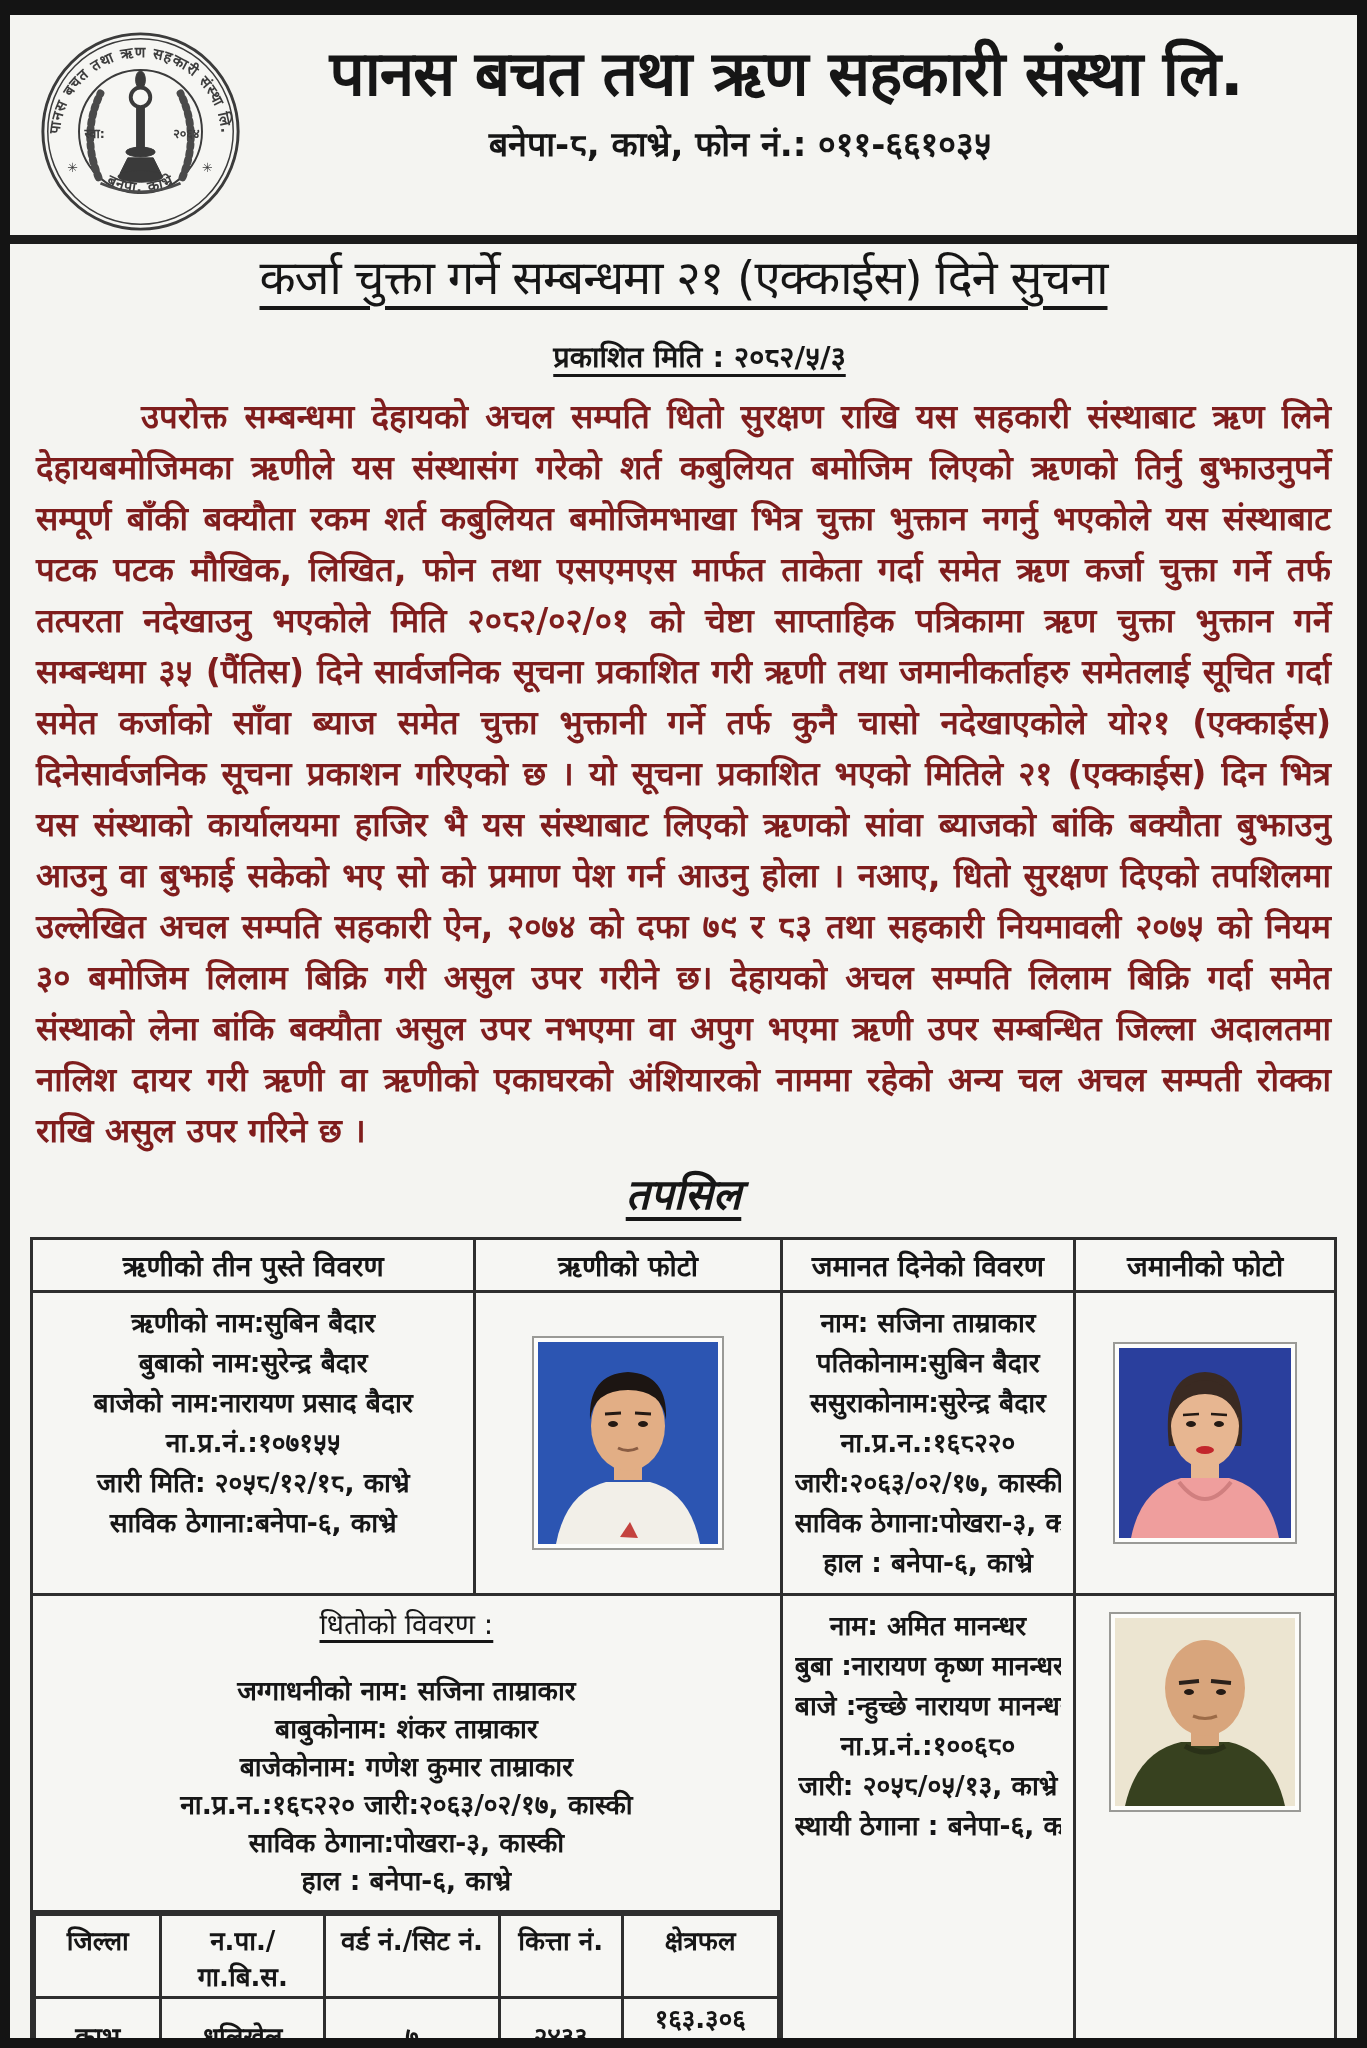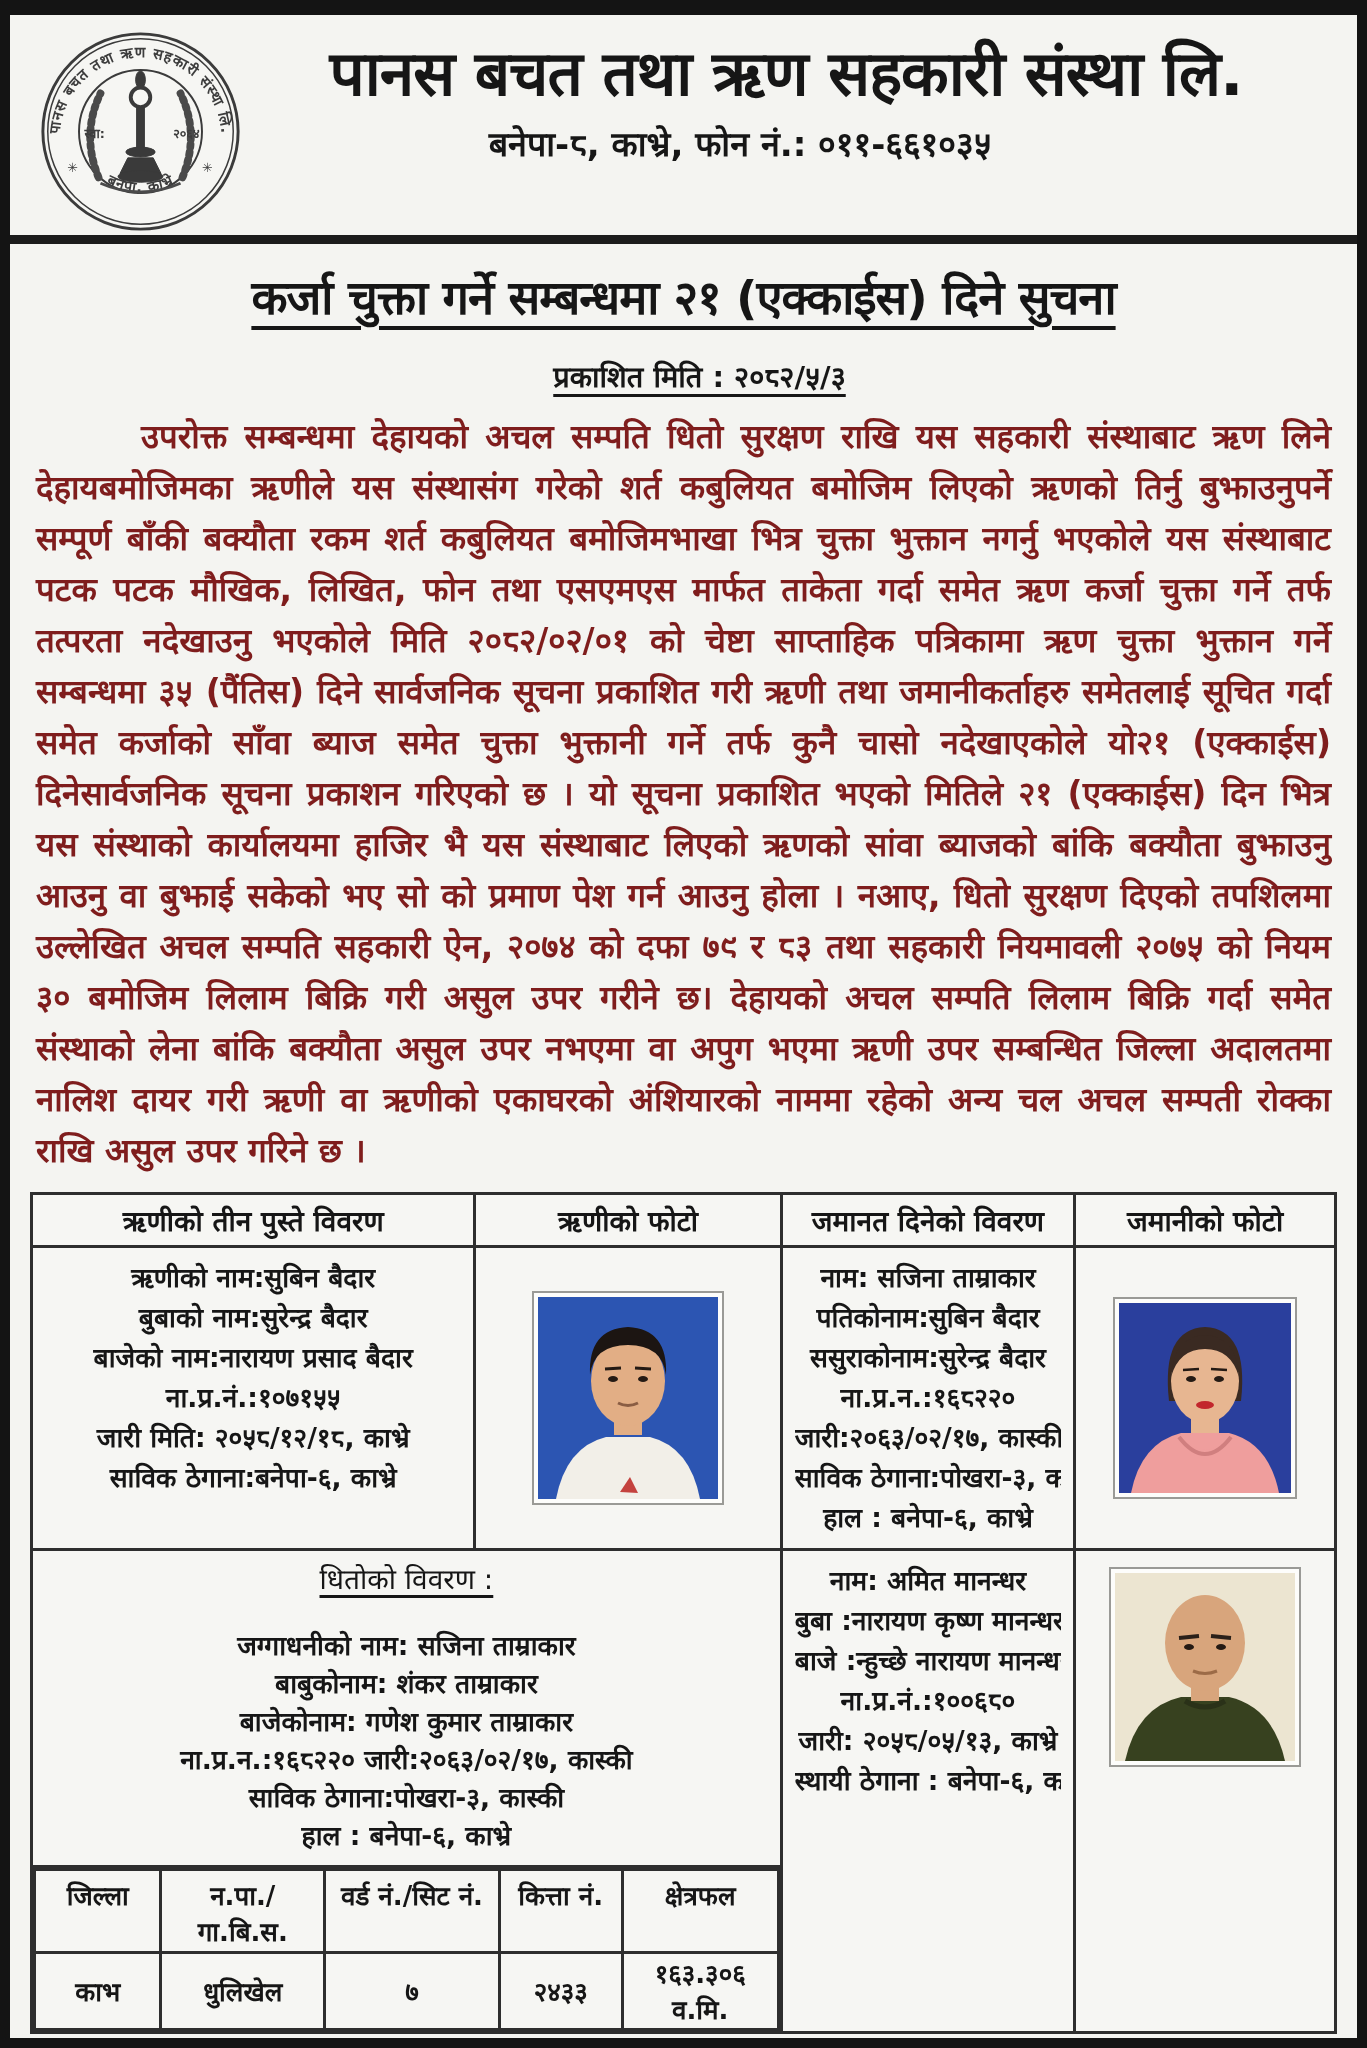--- a/index.html
+++ b/index.html
@@ -16,21 +16,21 @@
     text-align:center;font-size:62px;font-weight:800;letter-spacing:-1px;
     padding:26px 10px 0 215px;line-height:1.05;white-space:nowrap;
   }
   .org-sub{
     text-align:center;font-size:34px;font-weight:700;
     padding:14px 0 0 113px;
   }
   .thick-rule{height:9px;background:#1c1c1c;}
   
   .notice-title{
-    text-align:center;font-size:47px;font-weight:700;margin-top:20px;
+    text-align:center;font-size:47px;font-weight:400;
     text-decoration:underline;text-decoration-thickness:4px;text-underline-offset:12px;
     letter-spacing:-1px;
   }
   .pub-date{
     text-align:center;font-size:29px;font-weight:700;margin-top:28px;
     text-decoration:underline;text-decoration-thickness:3px;text-underline-offset:7px;margin-left:32px;
   }
   .body-text{
     margin:16px 26px 0 26px;font-size:33px;line-height:51px;
     text-align:justify;font-weight:600;text-indent:105px;color:#7f1d1d;
@@ -103,20 +103,21 @@
     </div>
     <div class="org-name">पानस बचत तथा ऋण सहकारी संस्था लि.</div>
     <div class="org-sub">बनेपा-८, काभ्रे, फोन नं.: ०११-६६१०३५</div>
   </div>
 
   <div class="thick-rule"></div>
 
   <div class="notice-title">कर्जा चुक्ता गर्ने सम्बन्धमा २१ (एक्काईस) दिने सुचना</div>
   <div class="pub-date">प्रकाशित मिति : २०८२/५/३</div>
   <div class="body-text">उपरोक्त सम्बन्धमा देहायको अचल सम्पति धितो सुरक्षण राखि यस सहकारी संस्थाबाट ऋण लिने देहायबमोजिमका ऋणीले यस संस्थासंग गरेको शर्त कबुलियत बमोजिम लिएको ऋणको तिर्नु बुझाउनुपर्ने सम्पूर्ण बाँकी बक्यौता रकम शर्त कबुलियत बमोजिमभाखा भित्र चुक्ता भुक्तान नगर्नु भएकोले यस संस्थाबाट पटक पटक मौखिक, लिखित, फोन तथा एसएमएस मार्फत ताकेता गर्दा समेत ऋण कर्जा चुक्ता गर्ने तर्फ तत्परता नदेखाउनु भएकोले मिति २०८२/०२/०१ को चेष्टा साप्ताहिक पत्रिकामा ऋण चुक्ता भुक्तान गर्ने सम्बन्धमा ३५ (पैंतिस) दिने सार्वजनिक सूचना प्रकाशित गरी ऋणी तथा जमानीकर्ताहरु समेतलाई सूचित गर्दा समेत कर्जाको साँवा ब्याज समेत चुक्ता भुक्तानी गर्ने तर्फ कुनै चासो नदेखाएकोले यो२१ (एक्काईस) दिनेसार्वजनिक सूचना प्रकाशन गरिएको छ । यो सूचना प्रकाशित भएको मितिले २१ (एक्काईस) दिन भित्र यस संस्थाको कार्यालयमा हाजिर भै यस संस्थाबाट लिएको ऋणको सांवा ब्याजको बांकि बक्यौता बुझाउनु आउनु वा बुझाई सकेको भए सो को प्रमाण पेश गर्न आउनु होला । नआए, धितो सुरक्षण दिएको तपशिलमा उल्लेखित अचल सम्पति सहकारी ऐन, २०७४ को दफा ७९ र ८३ तथा सहकारी नियमावली २०७५ को नियम ३० बमोजिम लिलाम बिक्रि गरी असुल उपर गरीने छ। देहायको अचल सम्पति लिलाम बिक्रि गर्दा समेत संस्थाको लेना बांकि बक्यौता असुल उपर नभएमा वा अपुग भएमा ऋणी उपर सम्बन्धित जिल्ला अदालतमा नालिश दायर गरी ऋणी वा ऋणीको एकाघरको अंशियारको नाममा रहेको अन्य चल अचल सम्पती रोक्का राखि असुल उपर गरिने छ ।</div>
+  <div class="tapasil">तपसिल</div>
 
   <table class="main">
     <colgroup>
       <col style="width:34%">
         <col style="width:23.5%">
         <col style="width:22.5%">
         <col style="width:20%">
     </colgroup>
     <tbody>
         <tr>

